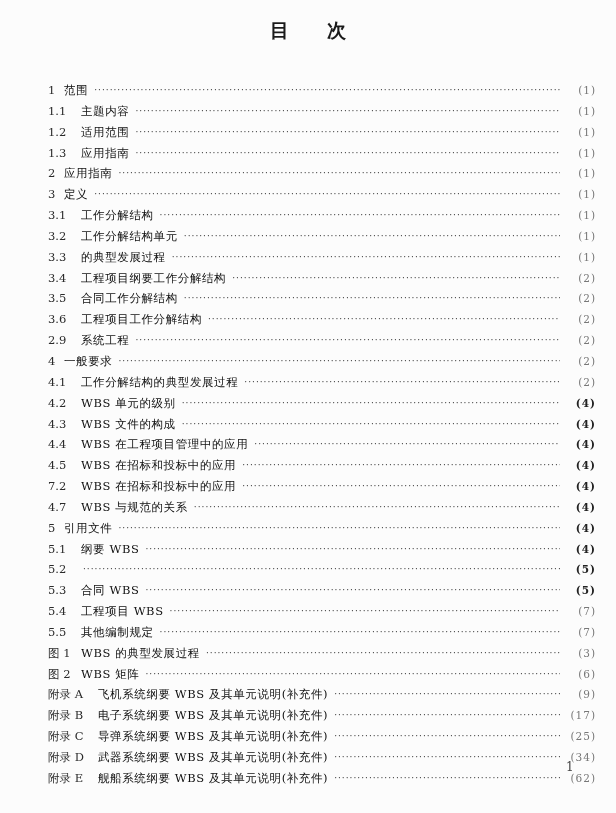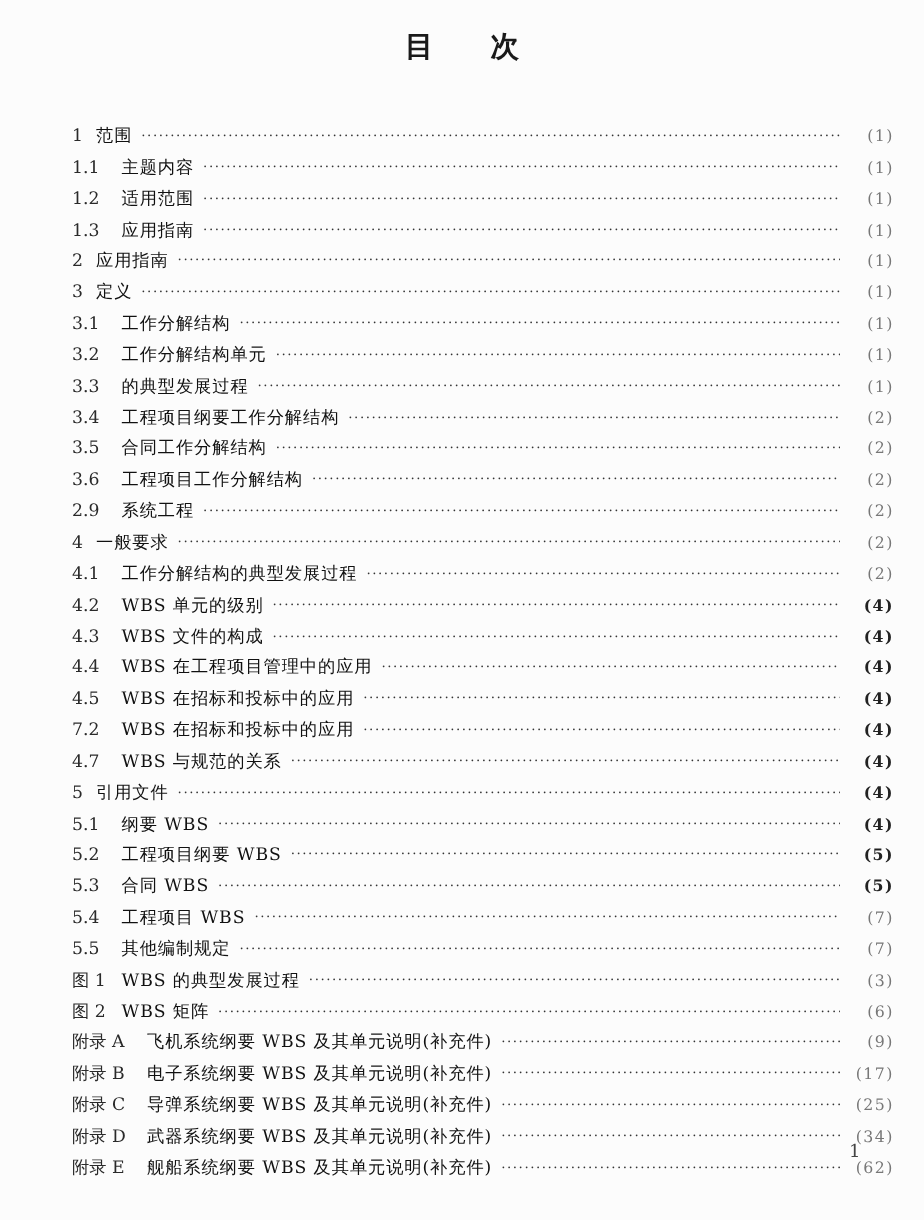--- a/index.html
+++ b/index.html
@@ -240,21 +240,20 @@
     <span class="page-ref bold">(4)</span>
   </li>
       <li class="toc-row">
     <span class="num lvl2">5.1</span>
     <span class="label">纲要 WBS</span>
     <span class="leader"></span>
     <span class="page-ref bold">(4)</span>
   </li>
       <li class="toc-row">
     <span class="num lvl2">5.2</span>
-    <span class="label">工程项目纲要 WBS</span>
     <span class="leader"></span>
     <span class="page-ref bold">(5)</span>
   </li>
       <li class="toc-row">
     <span class="num lvl2">5.3</span>
     <span class="label">合同 WBS</span>
     <span class="leader"></span>
     <span class="page-ref bold">(5)</span>
   </li>
       <li class="toc-row">

